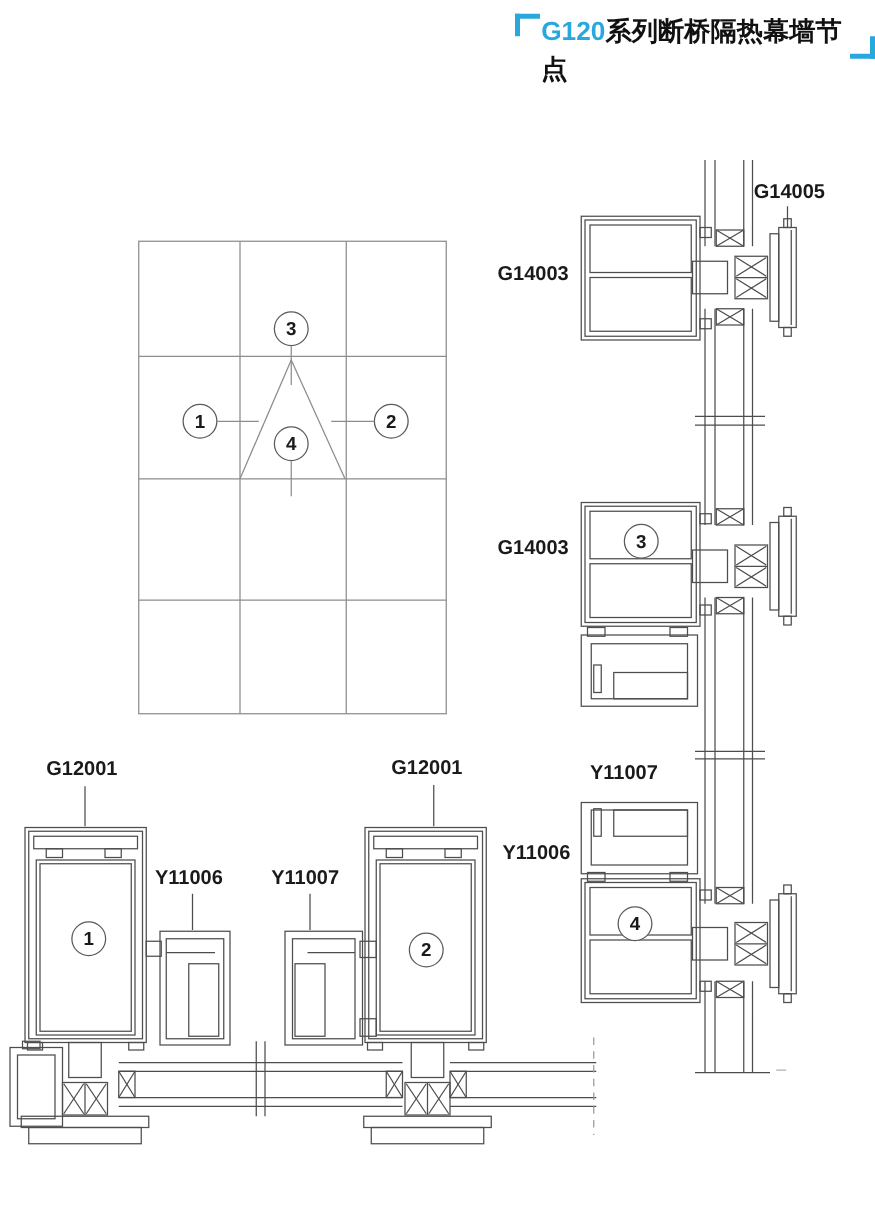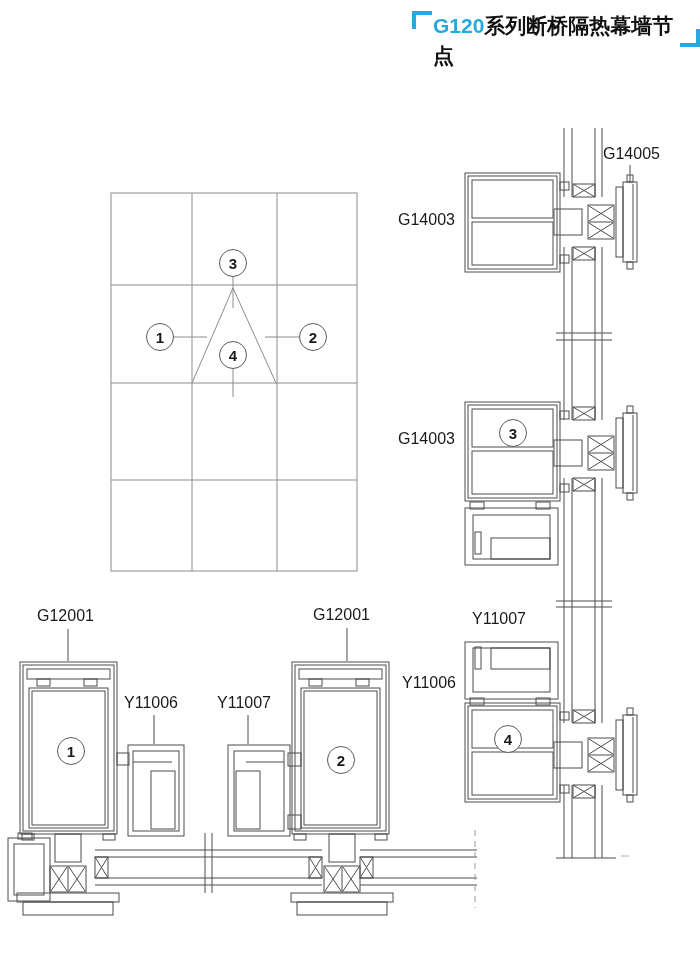--- a/index.html
+++ b/index.html
@@ -1,19 +1,19 @@
 <!DOCTYPE html>
 <html><head>
 <meta charset="utf-8">
 <style>
   html,body{margin:0;padding:0;background:#fff;}
   #page{position:relative;width:700px;height:965px;background:#ffffff;overflow:hidden;
         font-family:"Liberation Sans",sans-serif;}
   #drawing{position:absolute;left:0;top:0;}
-  .label{position:absolute;font-weight:normal;font-size:16px;color:#1a1a1a;white-space:nowrap;
+  .label{position:absolute;font-weight:bold;font-size:16px;color:#1a1a1a;white-space:nowrap;
          letter-spacing:0px;}
   .callout{position:absolute;width:28px;height:28px;border:1.4px solid #5a5a5a;border-radius:50%;
            background:#fff;display:flex;align-items:center;justify-content:center;
            font-size:15px;font-weight:600;color:#1a1a1a;box-sizing:border-box;}
   #title{position:absolute;left:412px;top:11px;display:flex;align-items:flex-start;}
   .tl-bracket{width:17px;height:14px;border-left:4px solid;border-top:4px solid;margin-right:1px;}
   .br-bracket{width:17px;height:14px;border-right:4px solid;border-bottom:4px solid;
               margin-left:2px;margin-top:18px;}
   .title-text{font-size:21px;font-weight:bold;line-height:30px;color:#111;}
   .title-series{letter-spacing:0;}

